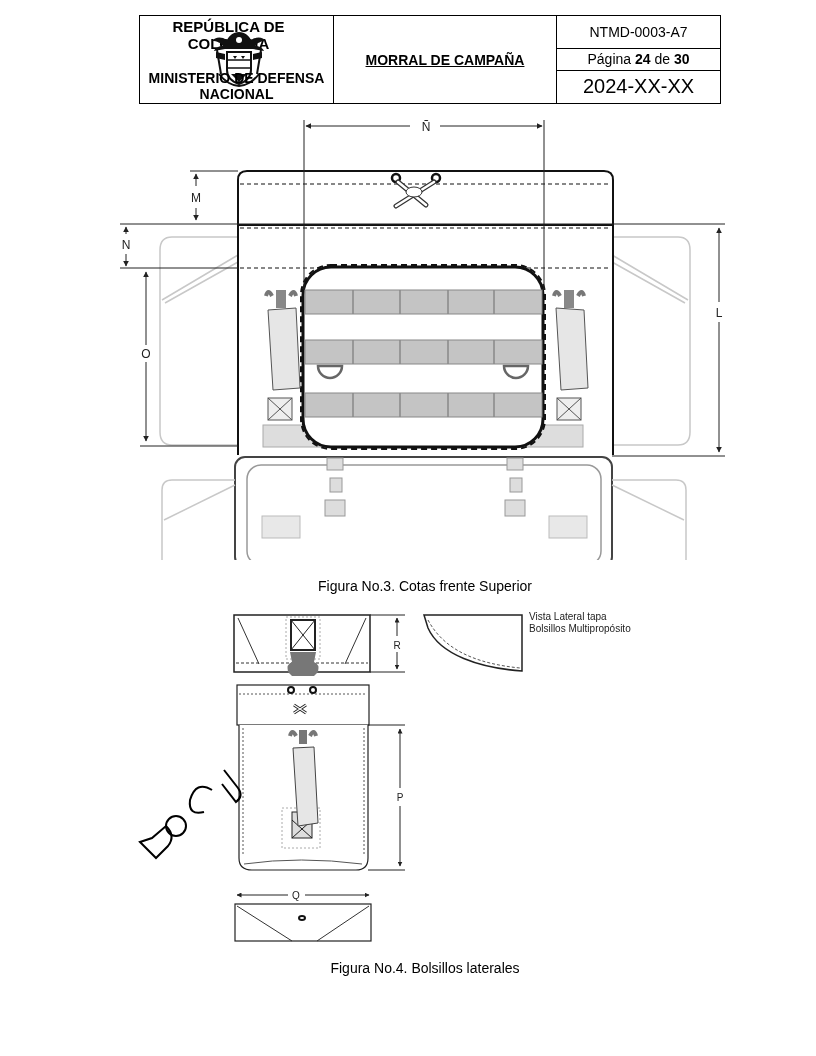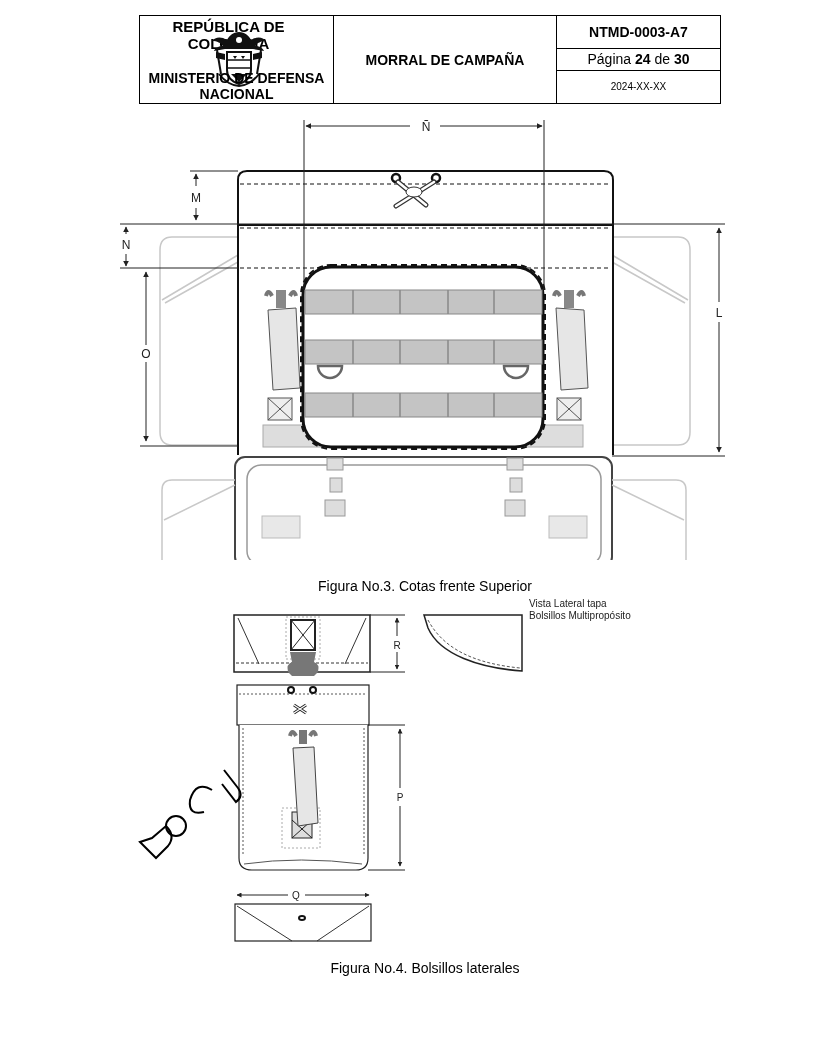--- a/index.html
+++ b/index.html
@@ -6,27 +6,27 @@
   body { width:816px; height:1056px; position:relative; overflow:hidden; font-family:"Liberation Sans", sans-serif; color:#000; }
   .header-table { position:absolute; left:139px; top:15px; width:580px; height:87px; border-collapse:collapse; table-layout:fixed; }
   .header-table td { border:1px solid #000; padding:0; vertical-align:middle; text-align:center; }
   .col-logo { width:193px; }
   .col-title { width:222px; }
   .col-code { width:163px; }
   .logo-cell { position:relative; height:87px; }
   .rep { position:absolute; top:2px; left:0; right:16px; font-size:15px; font-weight:bold; }
   .min { position:absolute; bottom:1px; left:0; right:0; font-size:14px; font-weight:bold; }
   .emblem { position:absolute; top:14px; left:71px; width:56px; height:58px; }
-  .doc-title { font-size:14px; font-weight:bold; }
-  .code { font-size:14px; font-weight:bold; height:29px; }
+  .doc-title { font-size:14px; font-weight:bold;text-decoration:underline; }
+  .code { font-size:14px; font-weight:normal; height:29px; }
   .page { font-size:14px; height:18px;margin-top:16px; }
-  .date { font-size:10px; height:29px; }
+  .date { font-size:20px; height:29px; }
   .fig { position:absolute; }
   .caption { position:absolute; font-size:14px; text-align:center; white-space:nowrap; }
-  .side-note { position:absolute; left:529px; top:598px; font-size:10px; line-height:12px; color:#222; }
+  .side-note { position:absolute; left:529px; top:611px; font-size:10px; line-height:12px; color:#222; }
   .dim { font-size:12px; fill:#222; font-family:"Liberation Sans", sans-serif; }
 </style>
 </head>
 <body>
 
 <table class="header-table">
   <tbody>
       <tr>
     <td class="col-logo" rowspan="3">
       <div class="logo-cell">

